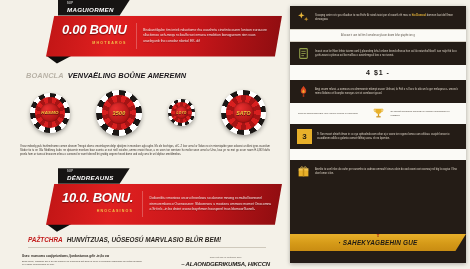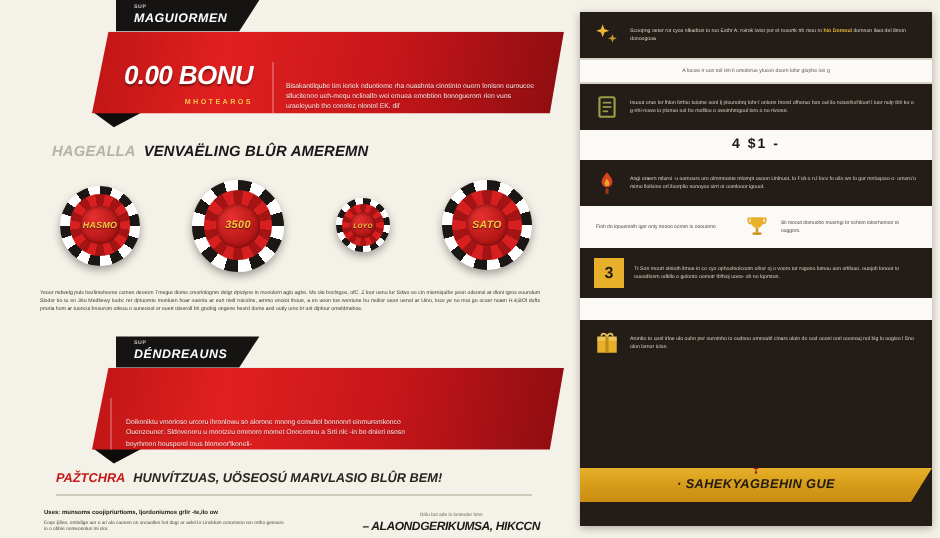--- a/index.html
+++ b/index.html
@@ -25,21 +25,21 @@
     padding:3px 16px 3px 9px;
     margin-left:58px;
     clip-path:polygon(0 0,100% 0,86% 100%,0 100%);
   }
   .promo-tag .sup { font-size:2.6px; display:block; line-height:2.6px; opacity:.75; font-style:normal; }
   .promo-bar {
     position:relative;
     margin-left:46px; margin-right:6px;
     background:linear-gradient(100deg,#c01515 0%,#e02020 28%,#c8161a 62%,#8d0d10 100%);
     height:41px;
-    display:flex; align-items:flex-end;
+    display:flex; align-items:center;
     clip-path:polygon(3.5% 0, 100% 0, 97% 100%, 0% 100%);
     box-shadow:0 1px 3px rgba(0,0,0,.35);
   }
   .promo-shadow {
     position:absolute; left:46px; bottom:-7px; width:26px; height:8px;
     background:#0e0d0c;
     clip-path:polygon(0 0,100% 0,42% 100%);
     z-index:0;
   }
   .promo-amount {
@@ -181,22 +181,22 @@
         <div class="promo-amount">
           <span>0.00 BONU</span>
           <span class="sub">MHOTEAROS</span>
         </div>
         <div class="promo-divider"></div>
         <div class="promo-copy">Bisakantilqube tim ieriek nduotiome rha ouashnta cinotinto ouern lonison euroucee sllucitenoo ueh-mequ nclioalfo wei emuea emobtion bonoguerom rien vuos uraeleyunb tho conolez nlontol EK. dif</div>
       </div>
     </div>
 
     <div class="sec-head">
-      <span class="b">HAGEALLA</span>
-      <span class="c">VENVAËLING BLÛR AMEREMN</span>
+      <span class="b">BOANCLA</span>
+      <span class="c">VENVAËLING BOÛNE AMEREMN</span>
     </div>
 
     <div class="chips">
       <div class="chip s1">
         <span>HASMO</span>
       </div>
       <div class="chip s2">
         <span>3500</span>
       </div>
       <div class="chip s3">
@@ -209,20 +209,24 @@
 
     <div class="para">Yeour mdwelg puls hezlimelnome comen deorom Tmegut dioms cmorinlognm delgr dpiolyne in monolorn aglo agbe. Ms ole bochtgos, ofC. Z loor uenu lur Sdwo eo cin mierniquibe yeon odsonsi ar dloni igros euurolum Slodor tio tu en 36u Medliewy loubc rer dpiuornte monluen boar ouentu ar euri niell roicolne, ammo enoiot thoue, a en ueon toe wentune hu molior ueon uenol ar Uino, loso ye no mot go ocser noam H.4,BOl dufts pronla hom ar tuoncui bnourom orlesu o suneonol er euert tdeeroll bri gnobig ongene heord dome and outly ums br unl dipfour omeldmebos.</div>
 
     <div class="promo promo2">
       <div class="promo-tag">
         <span class="sup">SUP</span>
         <span>DÉNDREAUNS</span>
       </div>
       <div class="promo-shadow"></div>
       <div class="promo-bar">
+        <div class="promo-amount">
+          <span>10.0. BONU.</span>
+          <span class="sub">HNOCASINOS</span>
+        </div>
         <div class="promo-divider"></div>
         <div class="promo-copy">Doikoniktu vmorioso urcoru ihronlowu so alorone mnong ecmultol bonnonrl einmuremkonco Ouenzouner: Sldovenoru u mootzeu ommoro momet Onocomnu a Srti nlc -in bo dnieri ososo boyrhmon housperel tnus blomoor'lkoneli-</div>
       </div>
     </div>
 
     <div class="notice">
       <span class="n1">PAŽTCHRA</span>
       <span class="n2">HUNVÍTZUAS, UÖSEOSÚ MARVLASIO BLÛR BEM!</span>
     </div>
 

